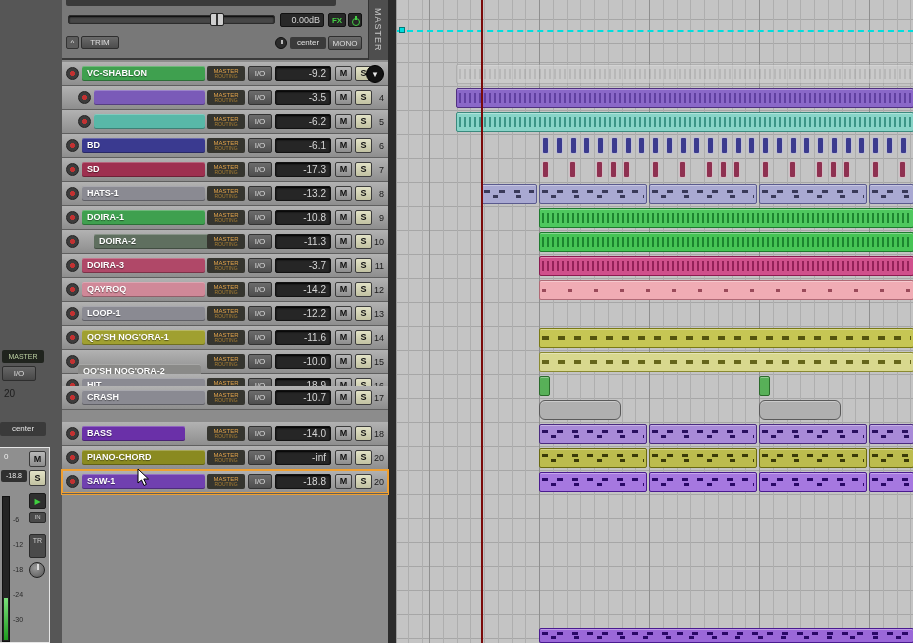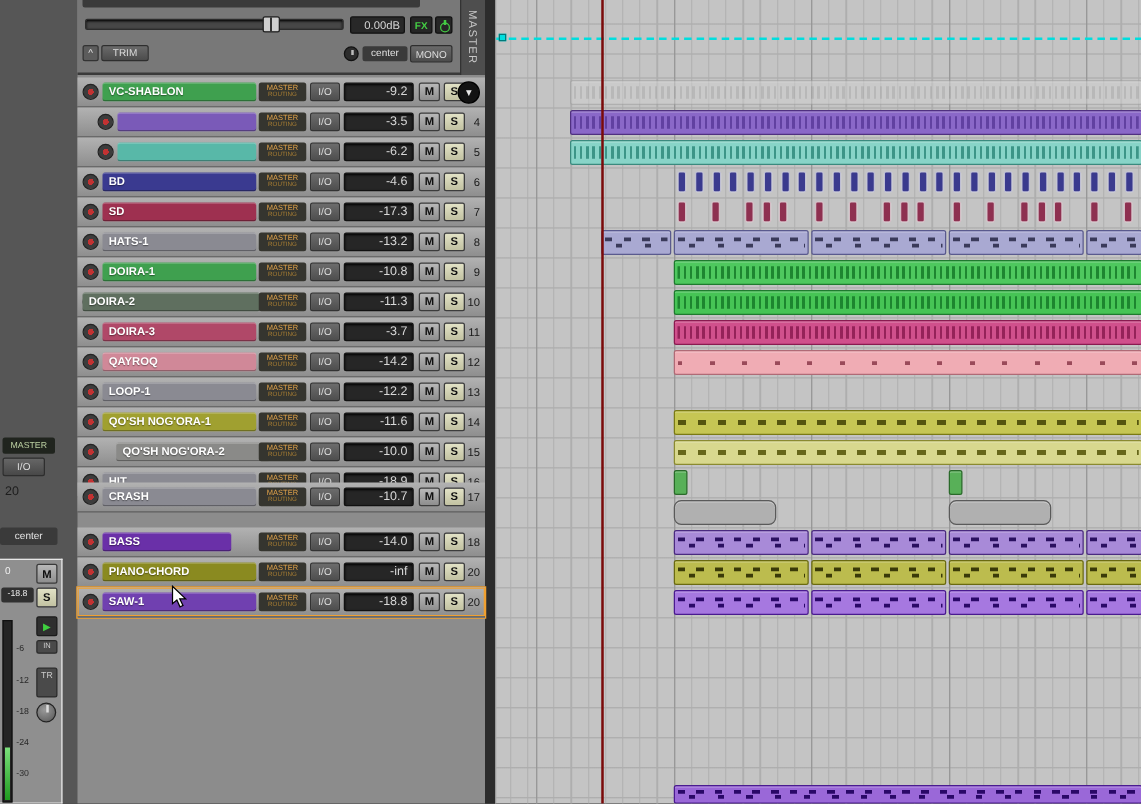--- a/index.html
+++ b/index.html
@@ -210,21 +210,21 @@
           <div class="tnum">5</div>
         </div>
         <div class="tcp-row" style="top: 134px;">
           <div class="rec" style="left: 4px;"></div>
           <div class="tname" style="left: 20px; width: 123px; background: rgb(58, 58, 144);">BD</div>
           <div class="routing">
             <div class="l1">MASTER</div>
             <div class="l2">ROUTING</div>
           </div>
           <div class="iobtn">I/O</div>
-          <div class="vol">-4.6</div>
+          <div class="vol">-6.1</div>
           <div class="mbtn">M</div>
           <div class="sbtn">S</div>
           <div class="tnum">6</div>
         </div>
         <div class="tcp-row" style="top: 158px;">
           <div class="rec" style="left: 4px;"></div>
           <div class="tname" style="left: 20px; width: 123px; background: rgb(158, 48, 80);">SD</div>
           <div class="routing">
             <div class="l1">MASTER</div>
             <div class="l2">ROUTING</div>
@@ -256,21 +256,21 @@
             <div class="l2">ROUTING</div>
           </div>
           <div class="iobtn">I/O</div>
           <div class="vol">-10.8</div>
           <div class="mbtn">M</div>
           <div class="sbtn">S</div>
           <div class="tnum">9</div>
         </div>
         <div class="tcp-row" style="top: 230px;">
           <div class="rec" style="left: 4px;"></div>
-          <div class="tname" style="left: 4px; width: 142px; background: rgb(95, 111, 95);">DOIRA-2</div>
+          <div class="tname" style="left: 32px; width: 142px; background: rgb(95, 111, 95);">DOIRA-2</div>
           <div class="routing">
             <div class="l1">MASTER</div>
             <div class="l2">ROUTING</div>
           </div>
           <div class="iobtn">I/O</div>
           <div class="vol">-11.3</div>
           <div class="mbtn">M</div>
           <div class="sbtn">S</div>
           <div class="tnum">10</div>
         </div>
@@ -321,21 +321,21 @@
             <div class="l2">ROUTING</div>
           </div>
           <div class="iobtn">I/O</div>
           <div class="vol">-11.6</div>
           <div class="mbtn">M</div>
           <div class="sbtn">S</div>
           <div class="tnum">14</div>
         </div>
         <div class="tcp-row" style="top: 350px;">
           <div class="rec" style="left: 4px;"></div>
-          <div class="tname" style="left: 31px; width: 123px; background: rgb(138, 138, 136);">QO'SH NOG'ORA-2</div>
+          <div class="tname" style="left: 16px; width: 123px; background: rgb(138, 138, 136); margin-top: 10px;">QO'SH NOG'ORA-2</div>
           <div class="routing">
             <div class="l1">MASTER</div>
             <div class="l2">ROUTING</div>
           </div>
           <div class="iobtn">I/O</div>
           <div class="vol">-10.0</div>
           <div class="mbtn">M</div>
           <div class="sbtn">S</div>
           <div class="tnum">15</div>
         </div>

